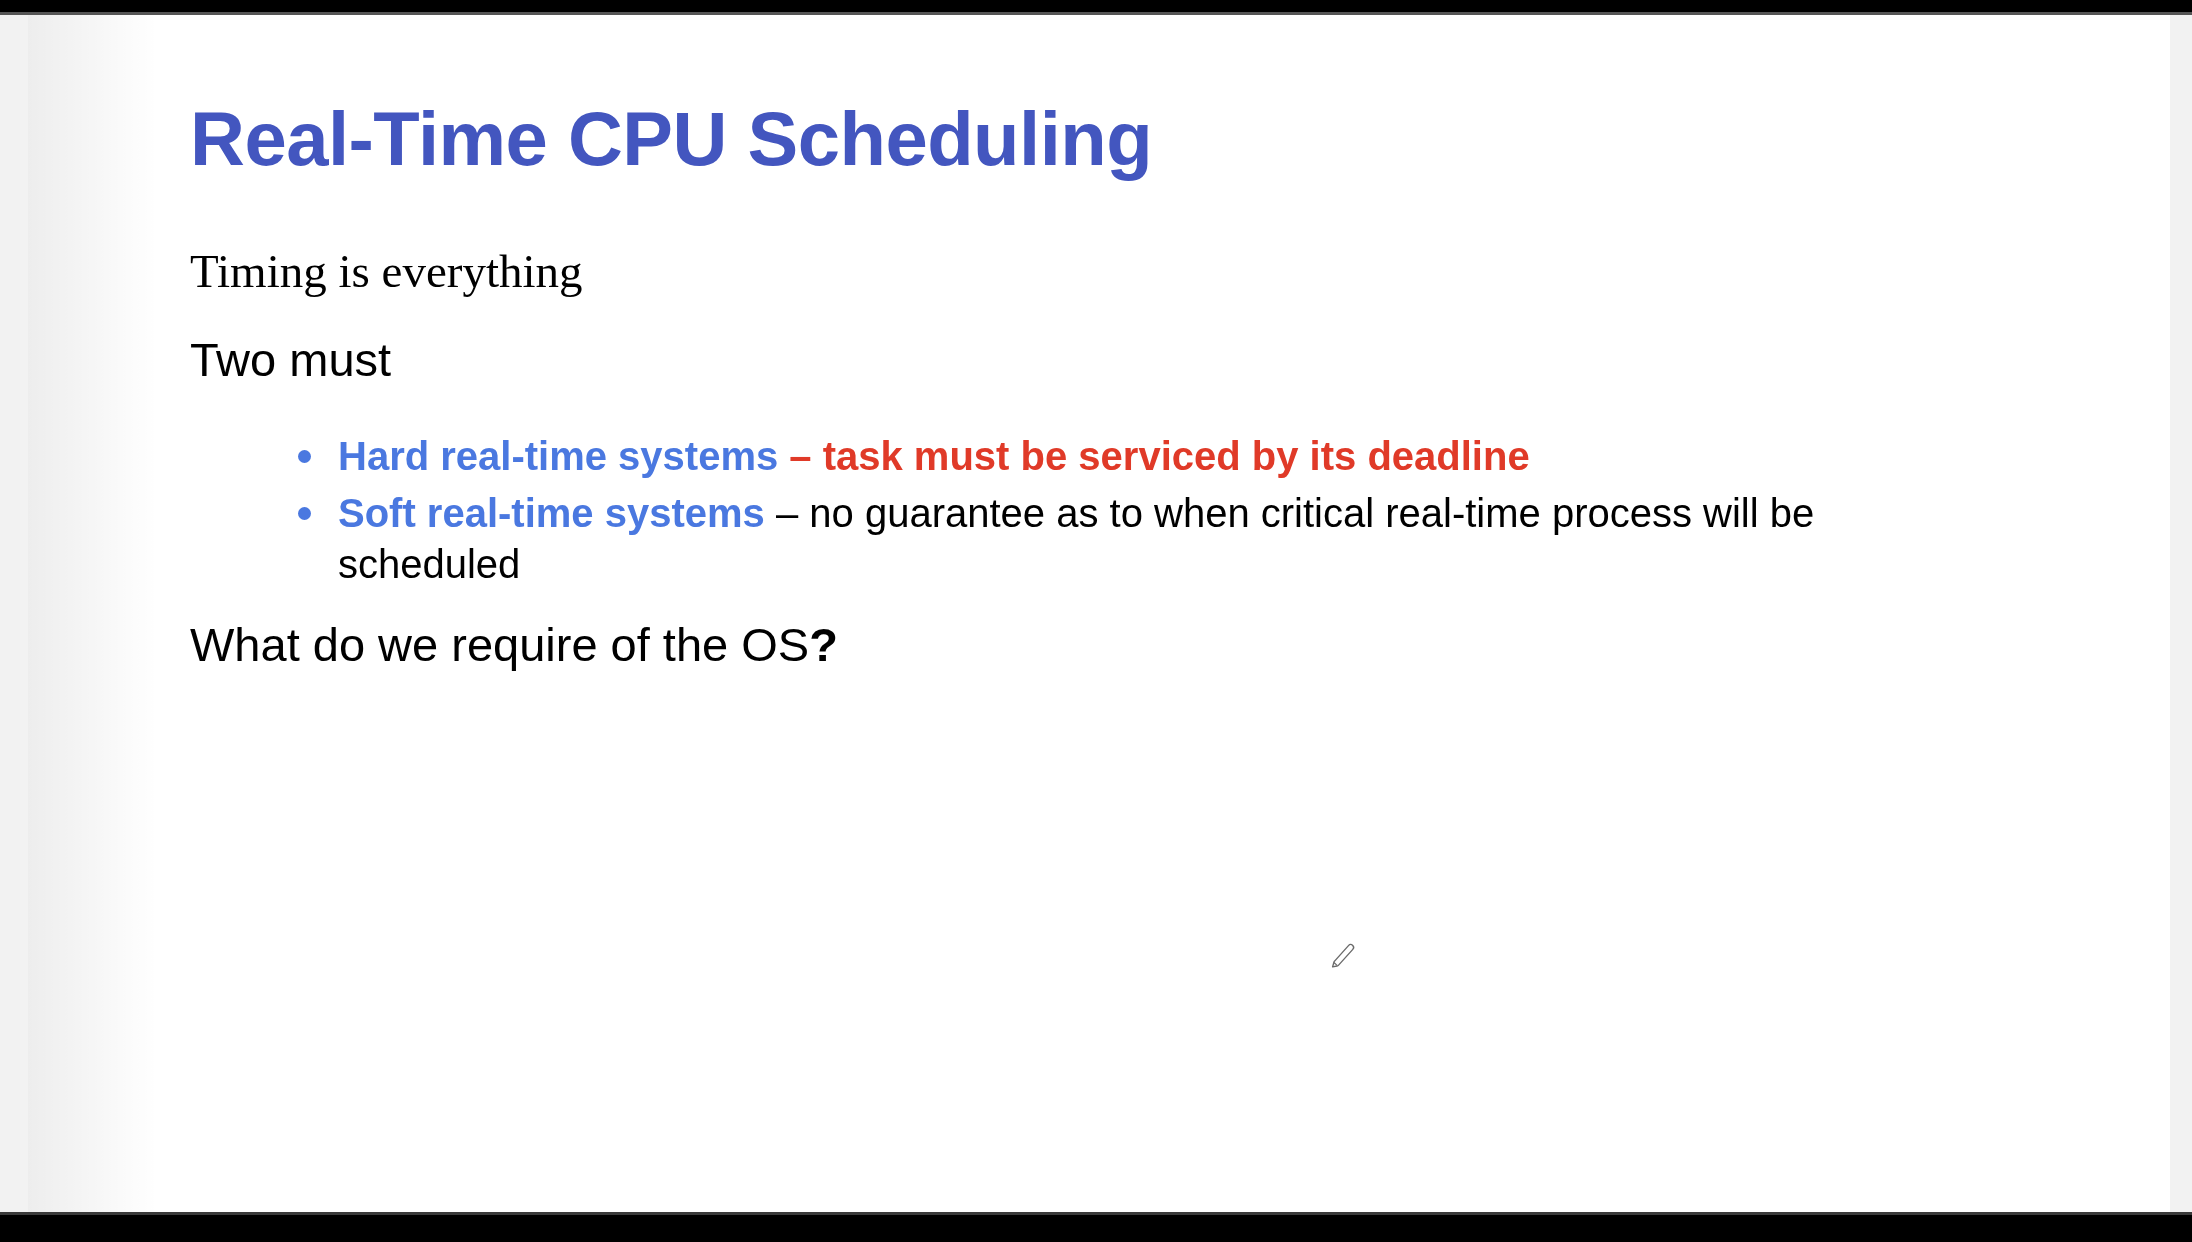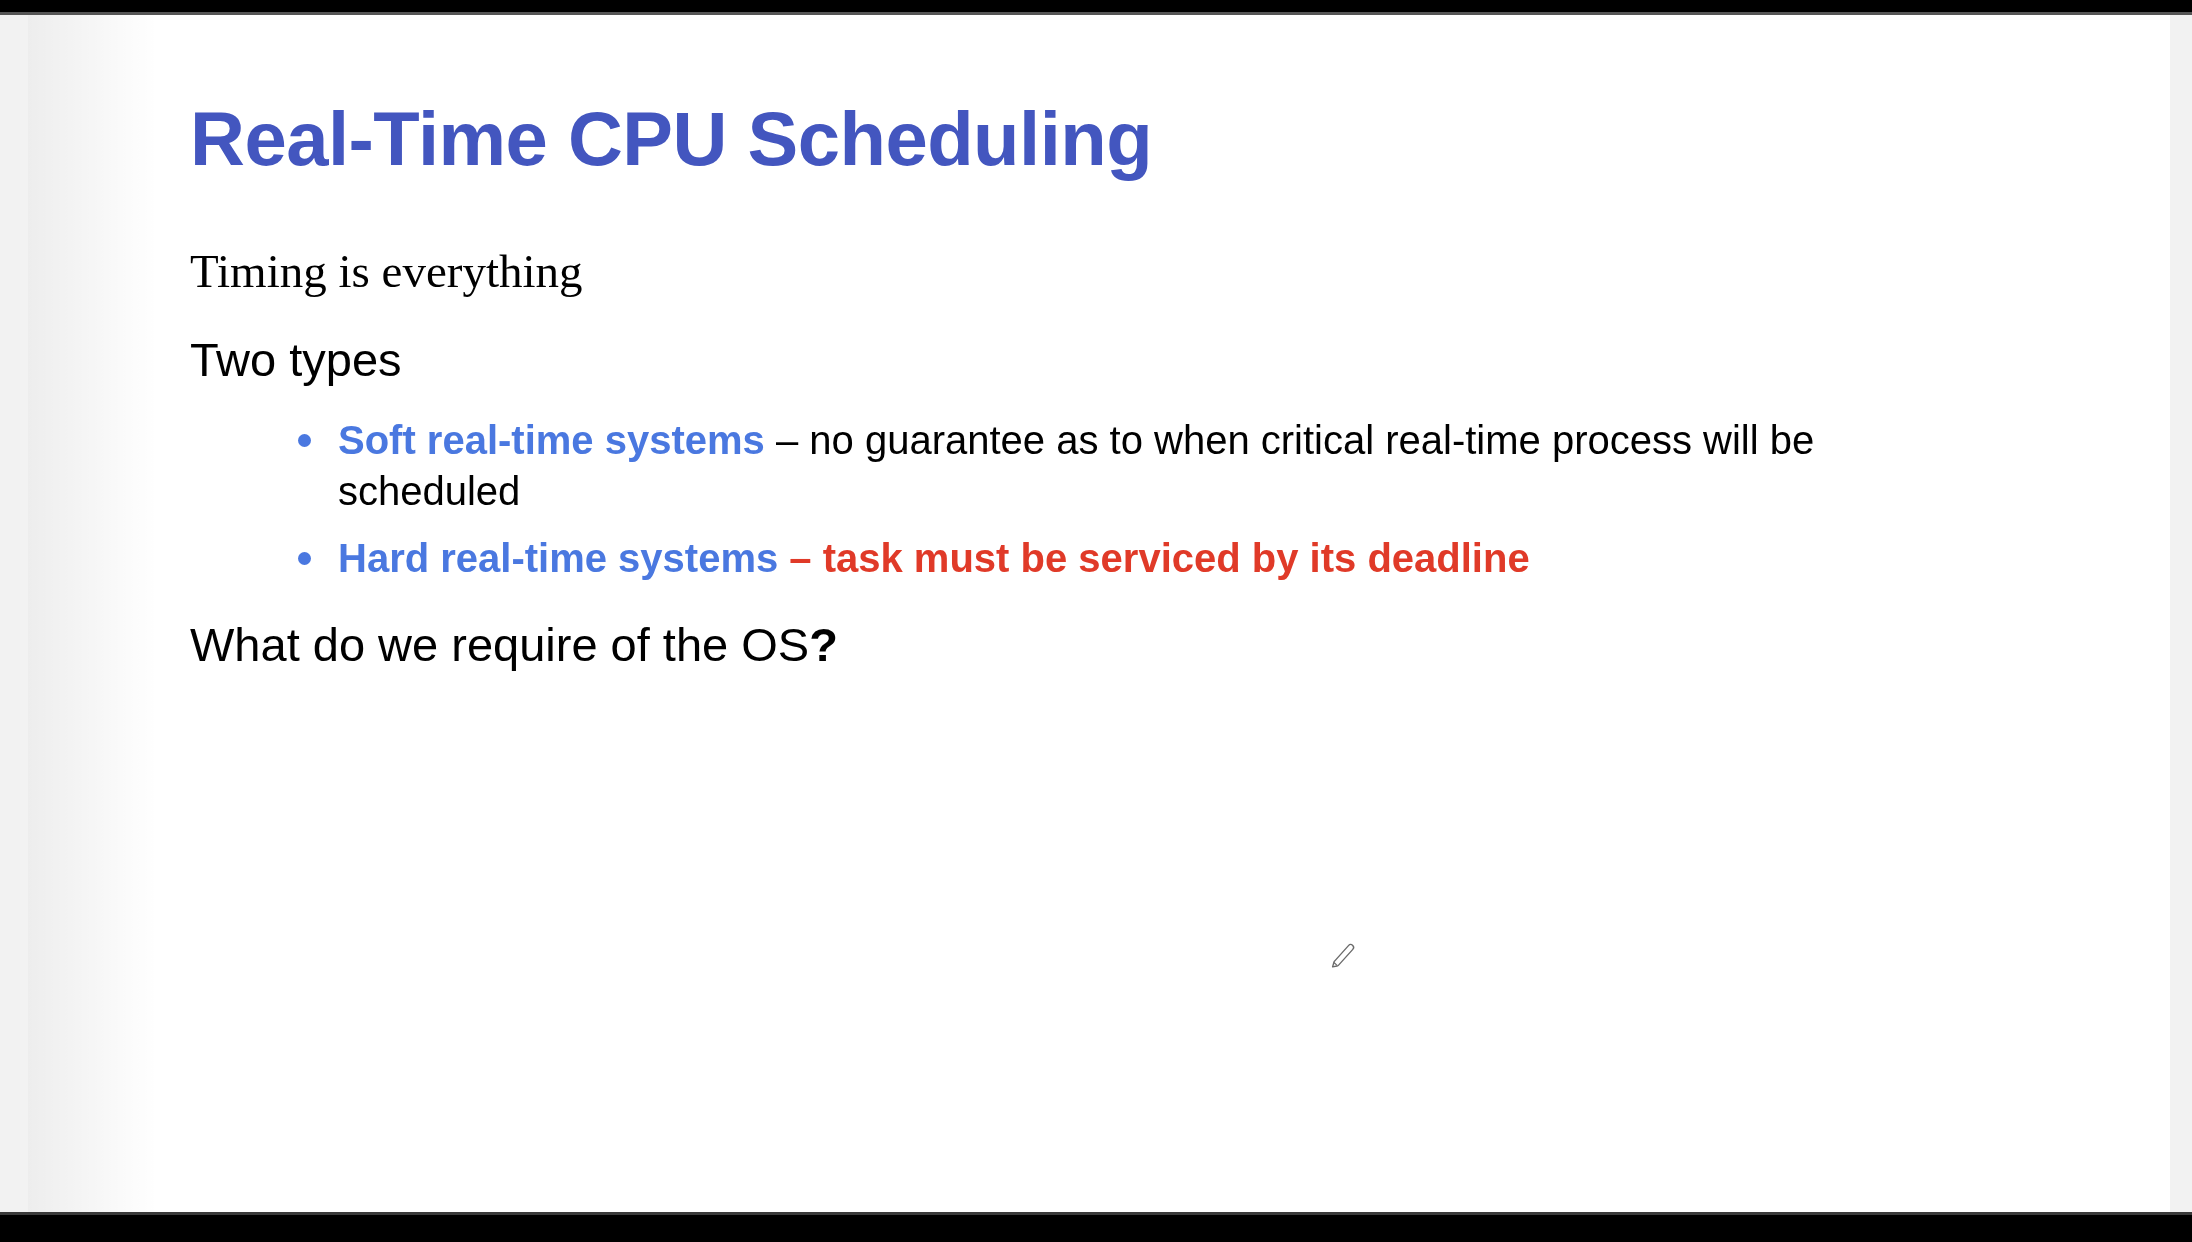--- a/index.html
+++ b/index.html
@@ -185,34 +185,34 @@
   <div class="letterbox-top-hairline"></div>
   <div class="gutter-left"></div>
   <div class="gutter-right"></div>
 
   <div id="slide">
 
     <div class="slide-title">Real-Time CPU Scheduling</div>
 
     <div class="lvl1 l-timing">Timing is everything</div>
 
-    <div class="lvl1 l-twotypes">Two types</div>
+    <div class="lvl1 l-twotypes">Two must</div>
 
     <div class="bullets">
+
+      <div class="bullet-row second">
+        <span class="bullet-dot"></span>
+        <span class="em-blue">Hard real-time systems</span><span class="em-red"> – task must be serviced by its deadline</span>
+      </div>
 
       <div class="bullet-row">
         <span class="bullet-dot"></span>
         <span class="em-blue">Soft real-time systems</span><span class="plain"> – no guarantee as to when critical real-time process will be scheduled</span>
       </div>
 
-      <div class="bullet-row second">
-        <span class="bullet-dot"></span>
-        <span class="em-blue">Hard real-time systems</span><span class="em-red"> – task must be serviced by its deadline</span>
-      </div>
-
     </div>
 
     <div class="lvl1 l-what"><span>What do we require of the OS</span><span class="q-mark">?</span></div>
 
     <svg class="pen-cursor" viewBox="0 0 34 34" xmlns="http://www.w3.org/2000/svg">
       <path d="M26.5 5.2 C27.8 6.4 27.9 8.2 26.8 9.4 L12.6 25.1 C12.2 25.6 11.6 25.9 11.0 26.0 L6.6 26.9 L7.8 22.6 C7.9 22.0 8.2 21.5 8.6 21.1 L22.7 5.4 C23.8 4.2 25.2 4.0 26.5 5.2 Z" fill="none" stroke="#6b6b6b" stroke-width="1.4" stroke-linejoin="round"></path>
       <path d="M7.9 22.5 L11.1 25.4" fill="none" stroke="#6b6b6b" stroke-width="1.2"></path>
     </svg>
 
   </div>

